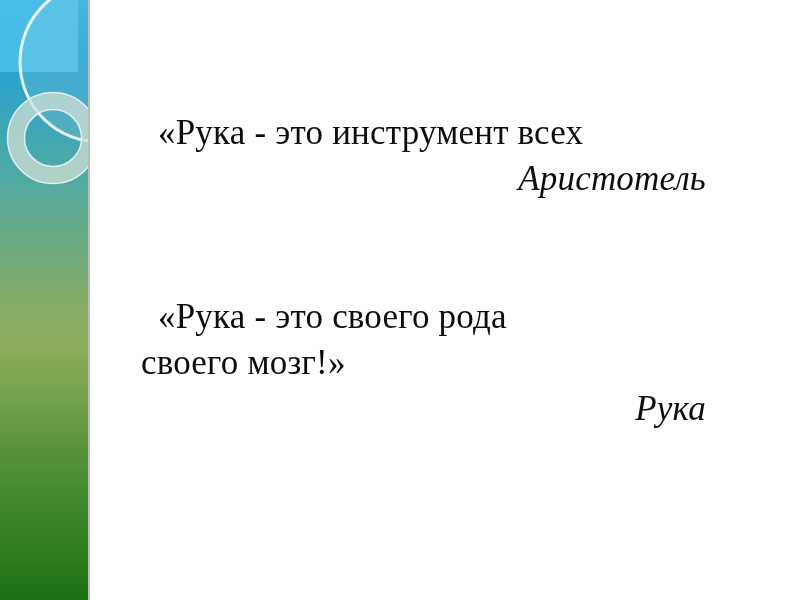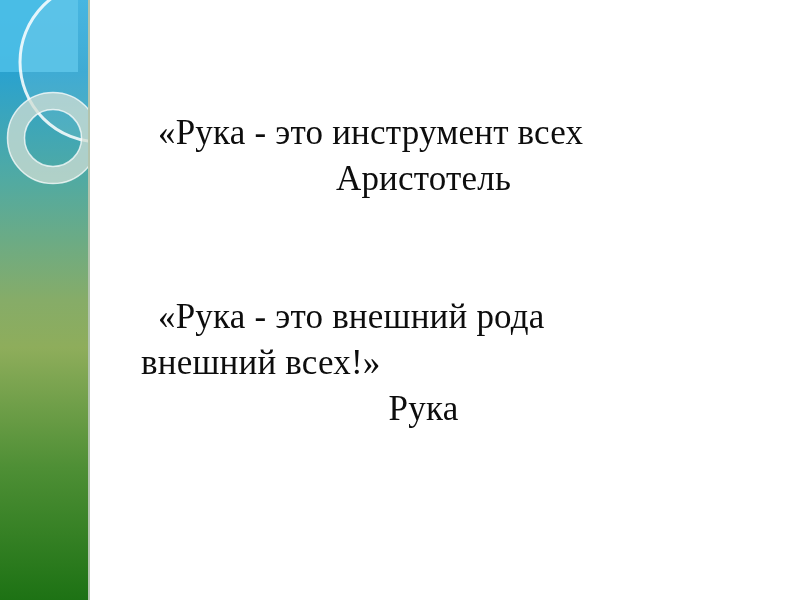--- a/index.html
+++ b/index.html
@@ -36,22 +36,23 @@
     line-height: 46px;
     letter-spacing: 0.2px;
   }
   .line {
     margin: 0;
     white-space: nowrap;
   }
   .first { text-indent: 17px; }
   .author {
     margin: 0;
-    text-align: center;
+    text-align: right;
     white-space: nowrap;
+    font-style: italic;
   }
   .gap { height: 92px; }
 </style>
 </head>
 <body>
 
 <div class="slide">
 
   <div class="sidebar">
     <svg width="88" height="600" viewBox="0 0 88 600">
@@ -77,18 +78,18 @@
         <circle cx="53" cy="138" r="45.5" fill="none" stroke="rgba(255,255,255,0.75)" stroke-width="1.5"></circle>
         <circle cx="53" cy="138" r="28.5" fill="none" stroke="rgba(255,255,255,0.75)" stroke-width="1.5"></circle>
       </g>
     </svg>
   </div>
 
   <div class="content">
     <p class="line first">«Рука - это инструмент всех</p>
     <p class="author">Аристотель</p>
     <div class="gap"></div>
-    <p class="line first">«Рука - это внешний рода</p>
-    <p class="line">внешний всех!»</p>
+    <p class="line first">«Рука - это своего рода</p>
+    <p class="line">своего мозг!»</p>
     <p class="author">Рука</p>
   </div>
 
 </div>
 
 </body></html>

